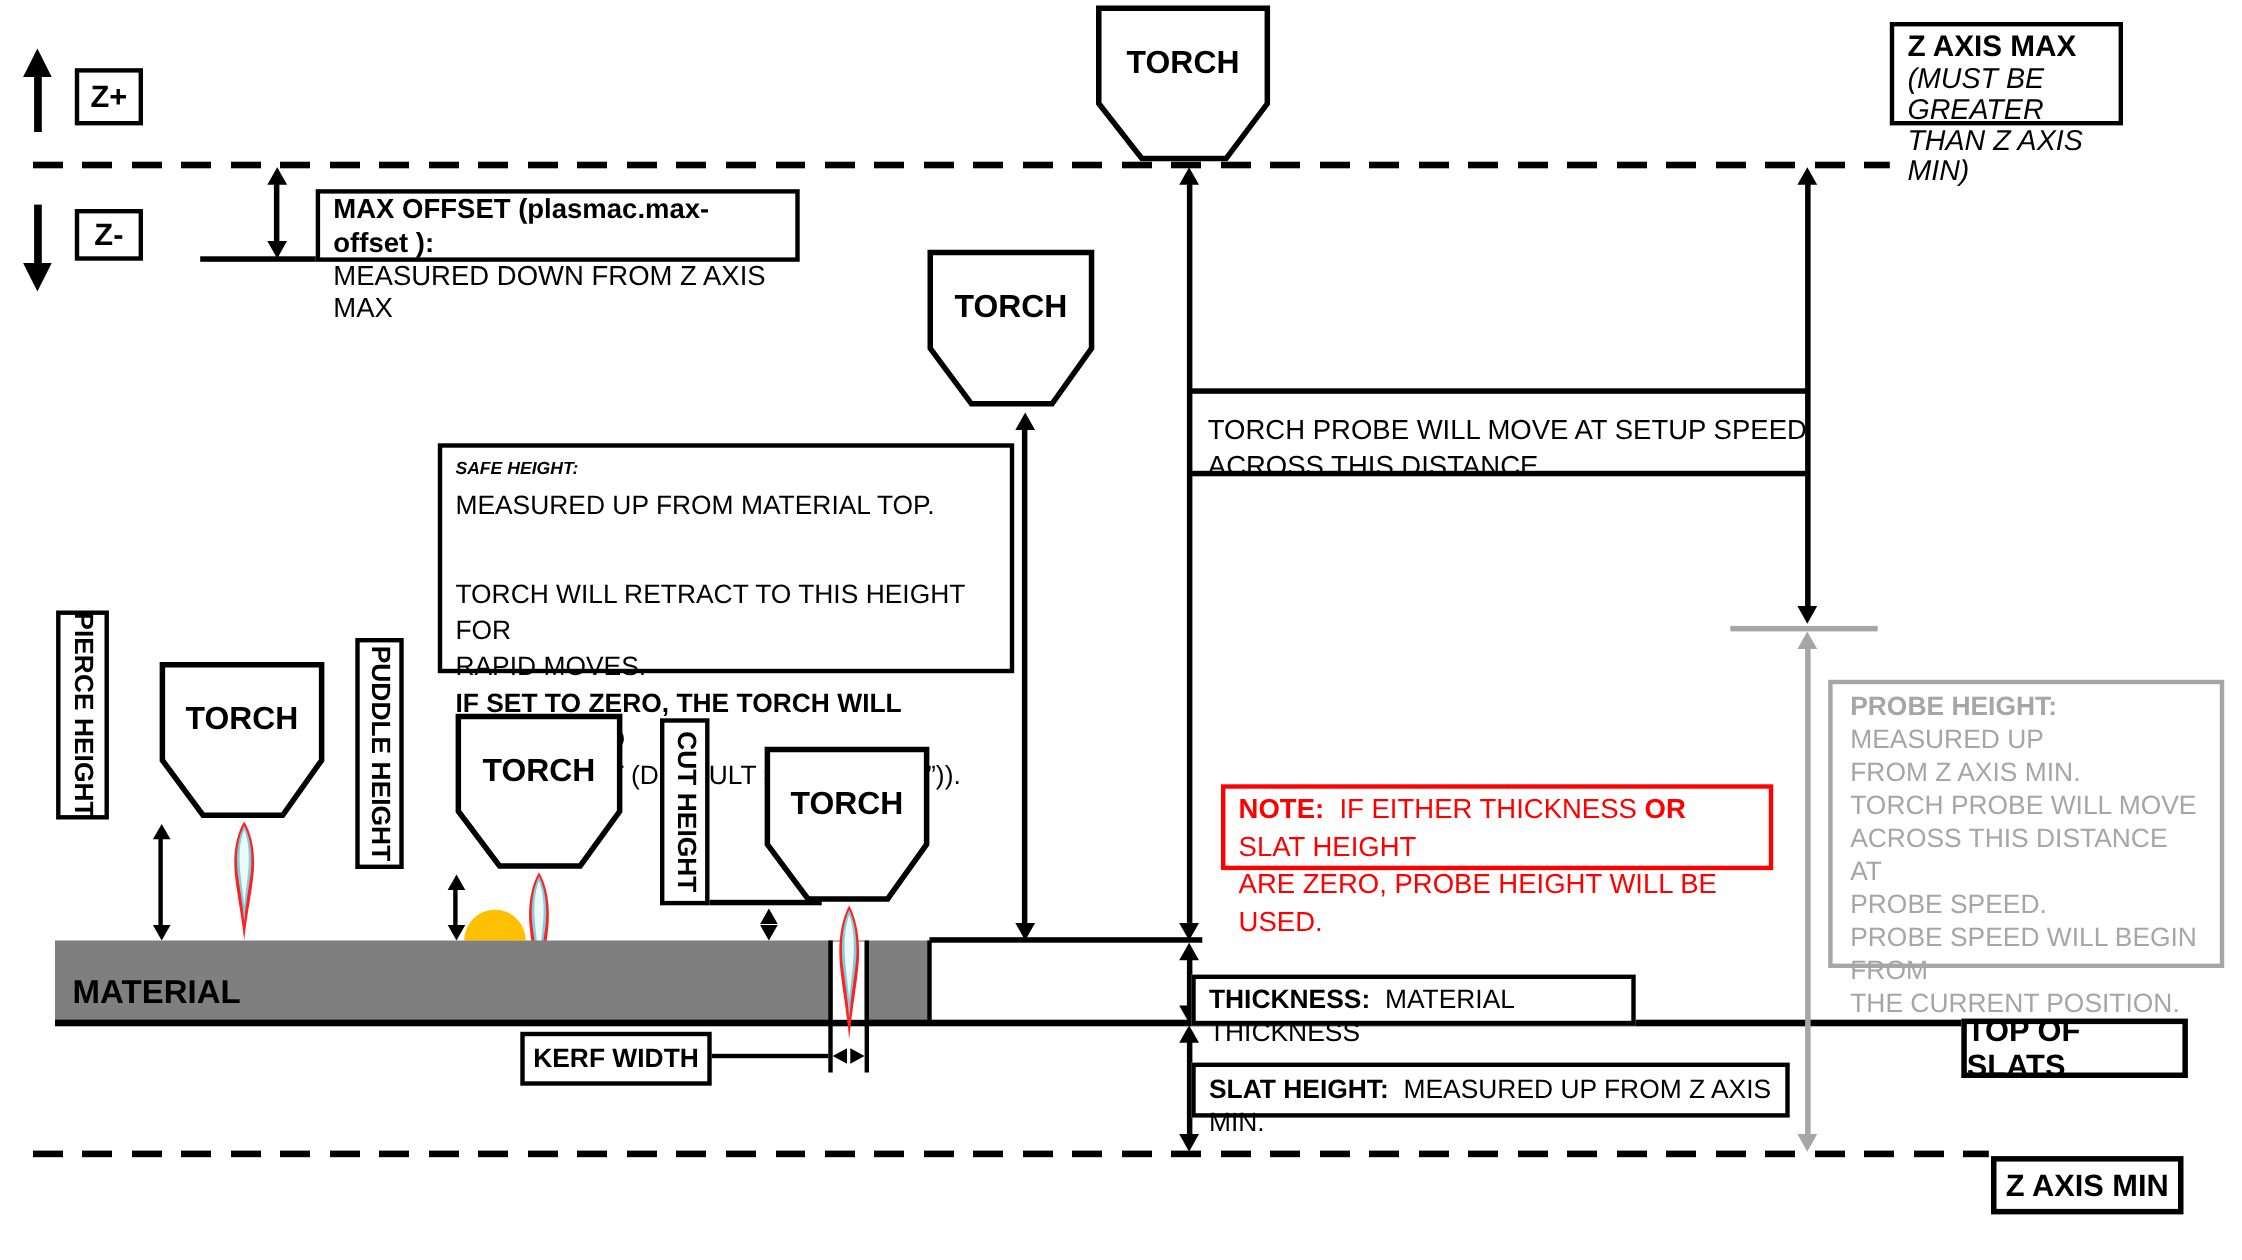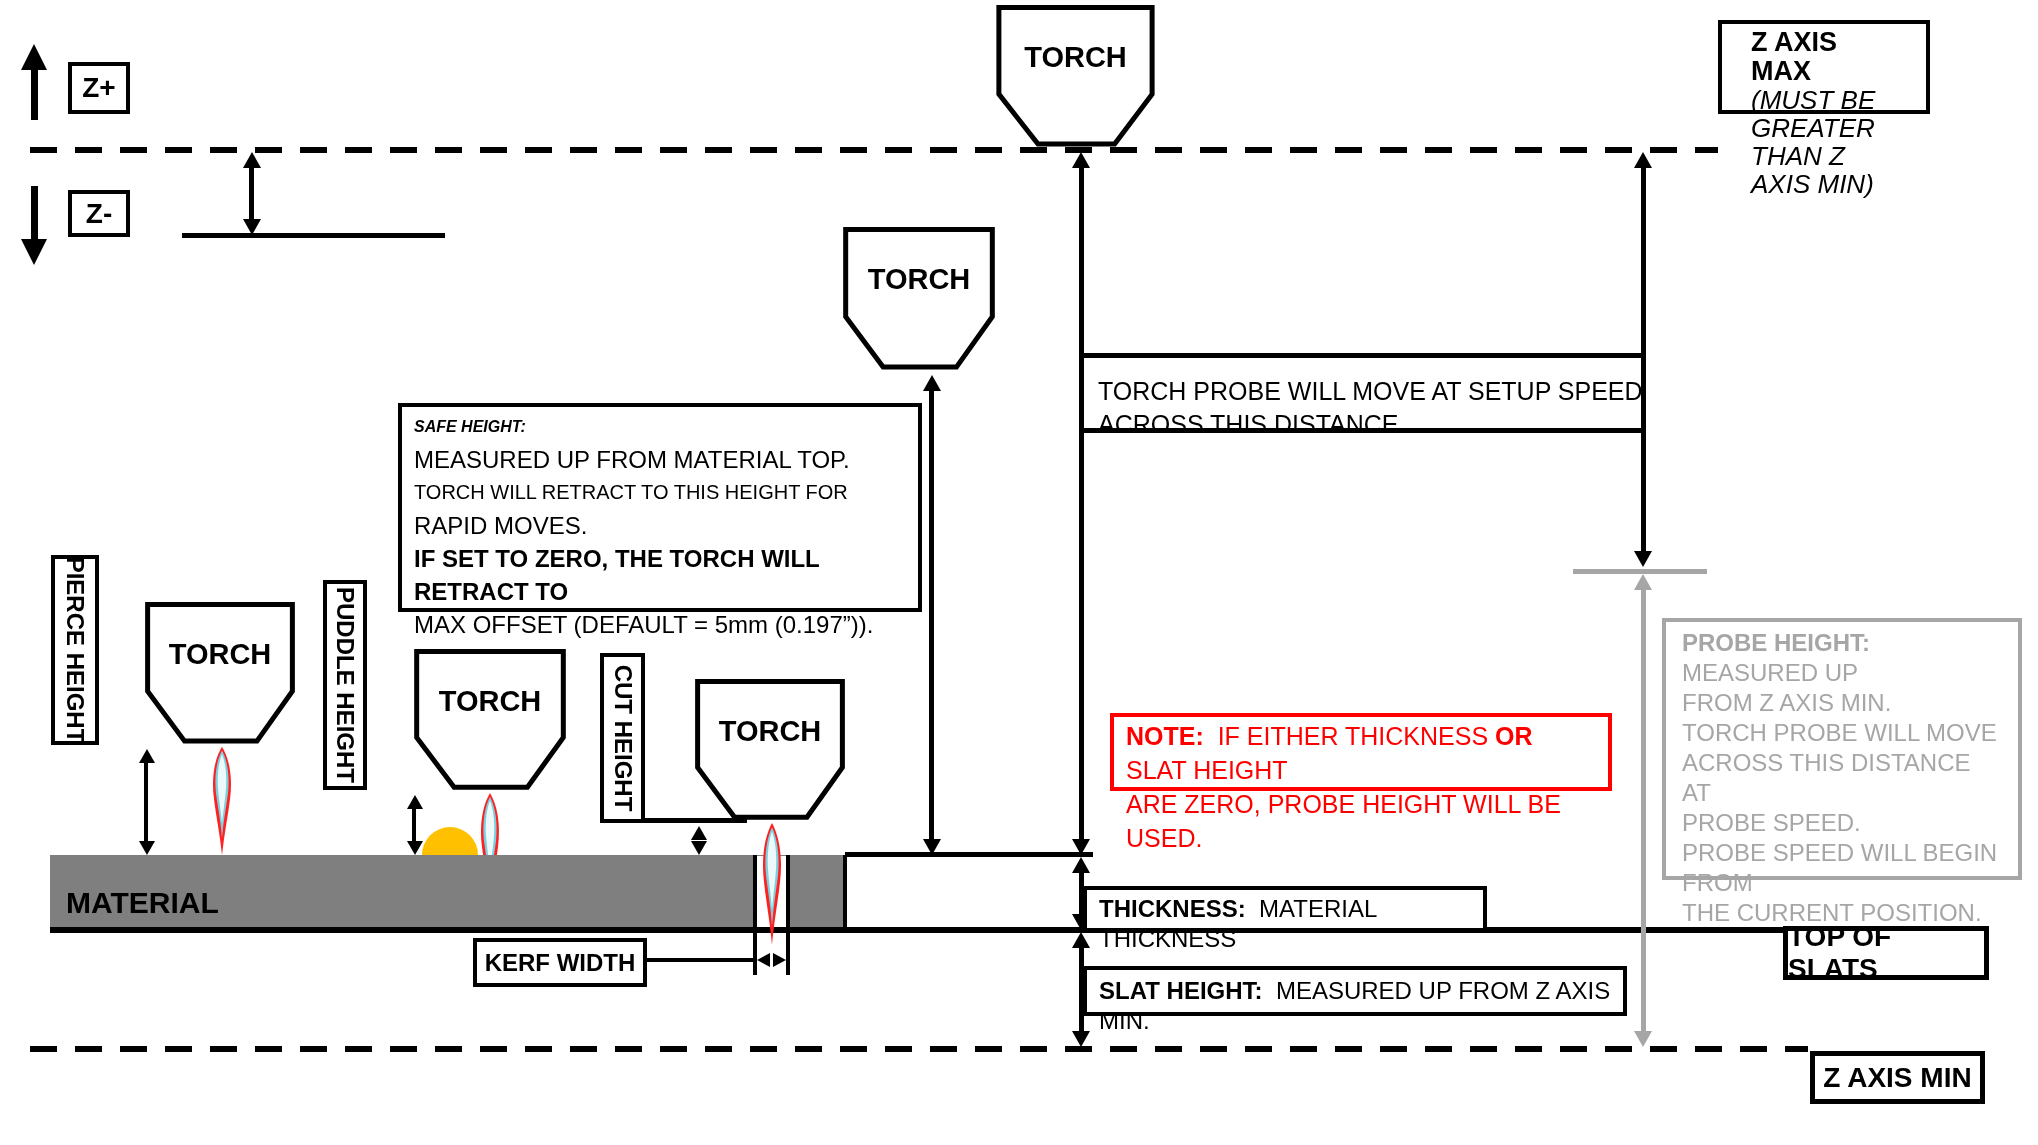--- a/index.html
+++ b/index.html
@@ -60,22 +60,26 @@
   <div class="vline" style="left:31px;top:186px;height:55px;width:7px;"></div>
   <div class="hd bdown" style="left:21px;top:239px;"></div>
   <div class="box center" style="left:68px;top:190px;width:62px;height:47px;">
     <span class="b" style="font-size:28px;">Z-</span>
   </div>
 
   <div class="hline" style="left:182px;top:233px;width:263px;"></div>
   <div class="hd up" style="left:243px;top:152px;"></div>
   <div class="vline" style="left:249px;top:166px;height:56px;"></div>
   <div class="hd down" style="left:243px;top:219px;"></div>
-
-  <div class="box" style="left:1718px;top:20px;width:212px;height:94px;padding:4px 29px;">
+  <div class="box" style="left:287px;top:172px;width:440px;height:66px;padding:0 12px;">
+    <div class="txt b" style="line-height:31px;margin-top:-1px;">MAX OFFSET (plasmac.max-offset ):</div>
+    <div class="txt" style="line-height:29px;">MEASURED DOWN FROM Z AXIS MAX</div>
+  </div>
+
+  <div class="box" style="left:1718px;top:20px;width:212px;height:94px;padding:4px 12px;">
     <div class="b" style="font-size:27px;line-height:29px;">Z AXIS MAX</div>
     <div class="i" style="font-size:26px;line-height:28px;">(MUST BE GREATER</div>
     <div class="i" style="font-size:26px;line-height:28px;">THAN Z AXIS MIN)</div>
   </div>
 
   <div class="torch" style="left:994px;top:3px;width:163px;height:147px;">
     <svg viewBox="0 0 100 100" preserveAspectRatio="none">
       <polygon points="3,3 97,3 97,62 74,96 27,96 3,62" fill="#fff" stroke="#000" stroke-width="5" vector-effect="non-scaling-stroke"></polygon>
     </svg>
     <div class="tlabel">TORCH</div>
@@ -107,21 +111,21 @@
   <div class="torch" style="left:841px;top:225px;width:156px;height:148px;">
     <svg viewBox="0 0 100 100" preserveAspectRatio="none">
       <polygon points="3,3 97,3 97,62 74,96 27,96 3,62" fill="#fff" stroke="#000" stroke-width="5" vector-effect="non-scaling-stroke"></polygon>
     </svg>
     <div class="tlabel">TORCH</div>
   </div>
 
   <div class="box" style="left:398px;top:403px;width:524px;height:209px;padding:3px 12px;">
     <div class="b" style="font-size:16px;line-height:33px;font-style:italic;">SAFE HEIGHT:</div>
     <div style="font-size:24px;line-height:33px;">MEASURED UP FROM MATERIAL TOP.</div>
-    <div style="font-size:20px;line-height:33px;">TORCH WILL RETRACT TO THIS HEIGHT FOR</div>
+    <div style="font-size:24px;line-height:33px;margin-top:48px;">TORCH WILL RETRACT TO THIS HEIGHT FOR</div>
     <div style="font-size:24px;line-height:33px;">RAPID MOVES.</div>
     <div style="font-size:24px;line-height:33px;font-weight:bold;">IF SET TO ZERO, THE TORCH WILL RETRACT TO</div>
     <div style="font-size:24px;line-height:33px;">MAX OFFSET (DEFAULT = 5mm (0.197”)).</div>
   </div>
 
   <div class="hd up" style="left:923px;top:375px;"></div>
   <div class="vline" style="left:929px;top:390px;height:450px;"></div>
   <div class="hd down" style="left:923px;top:839px;"></div>
 
   <div class="vbox" style="left:51px;top:555px;width:48px;height:190px;">

